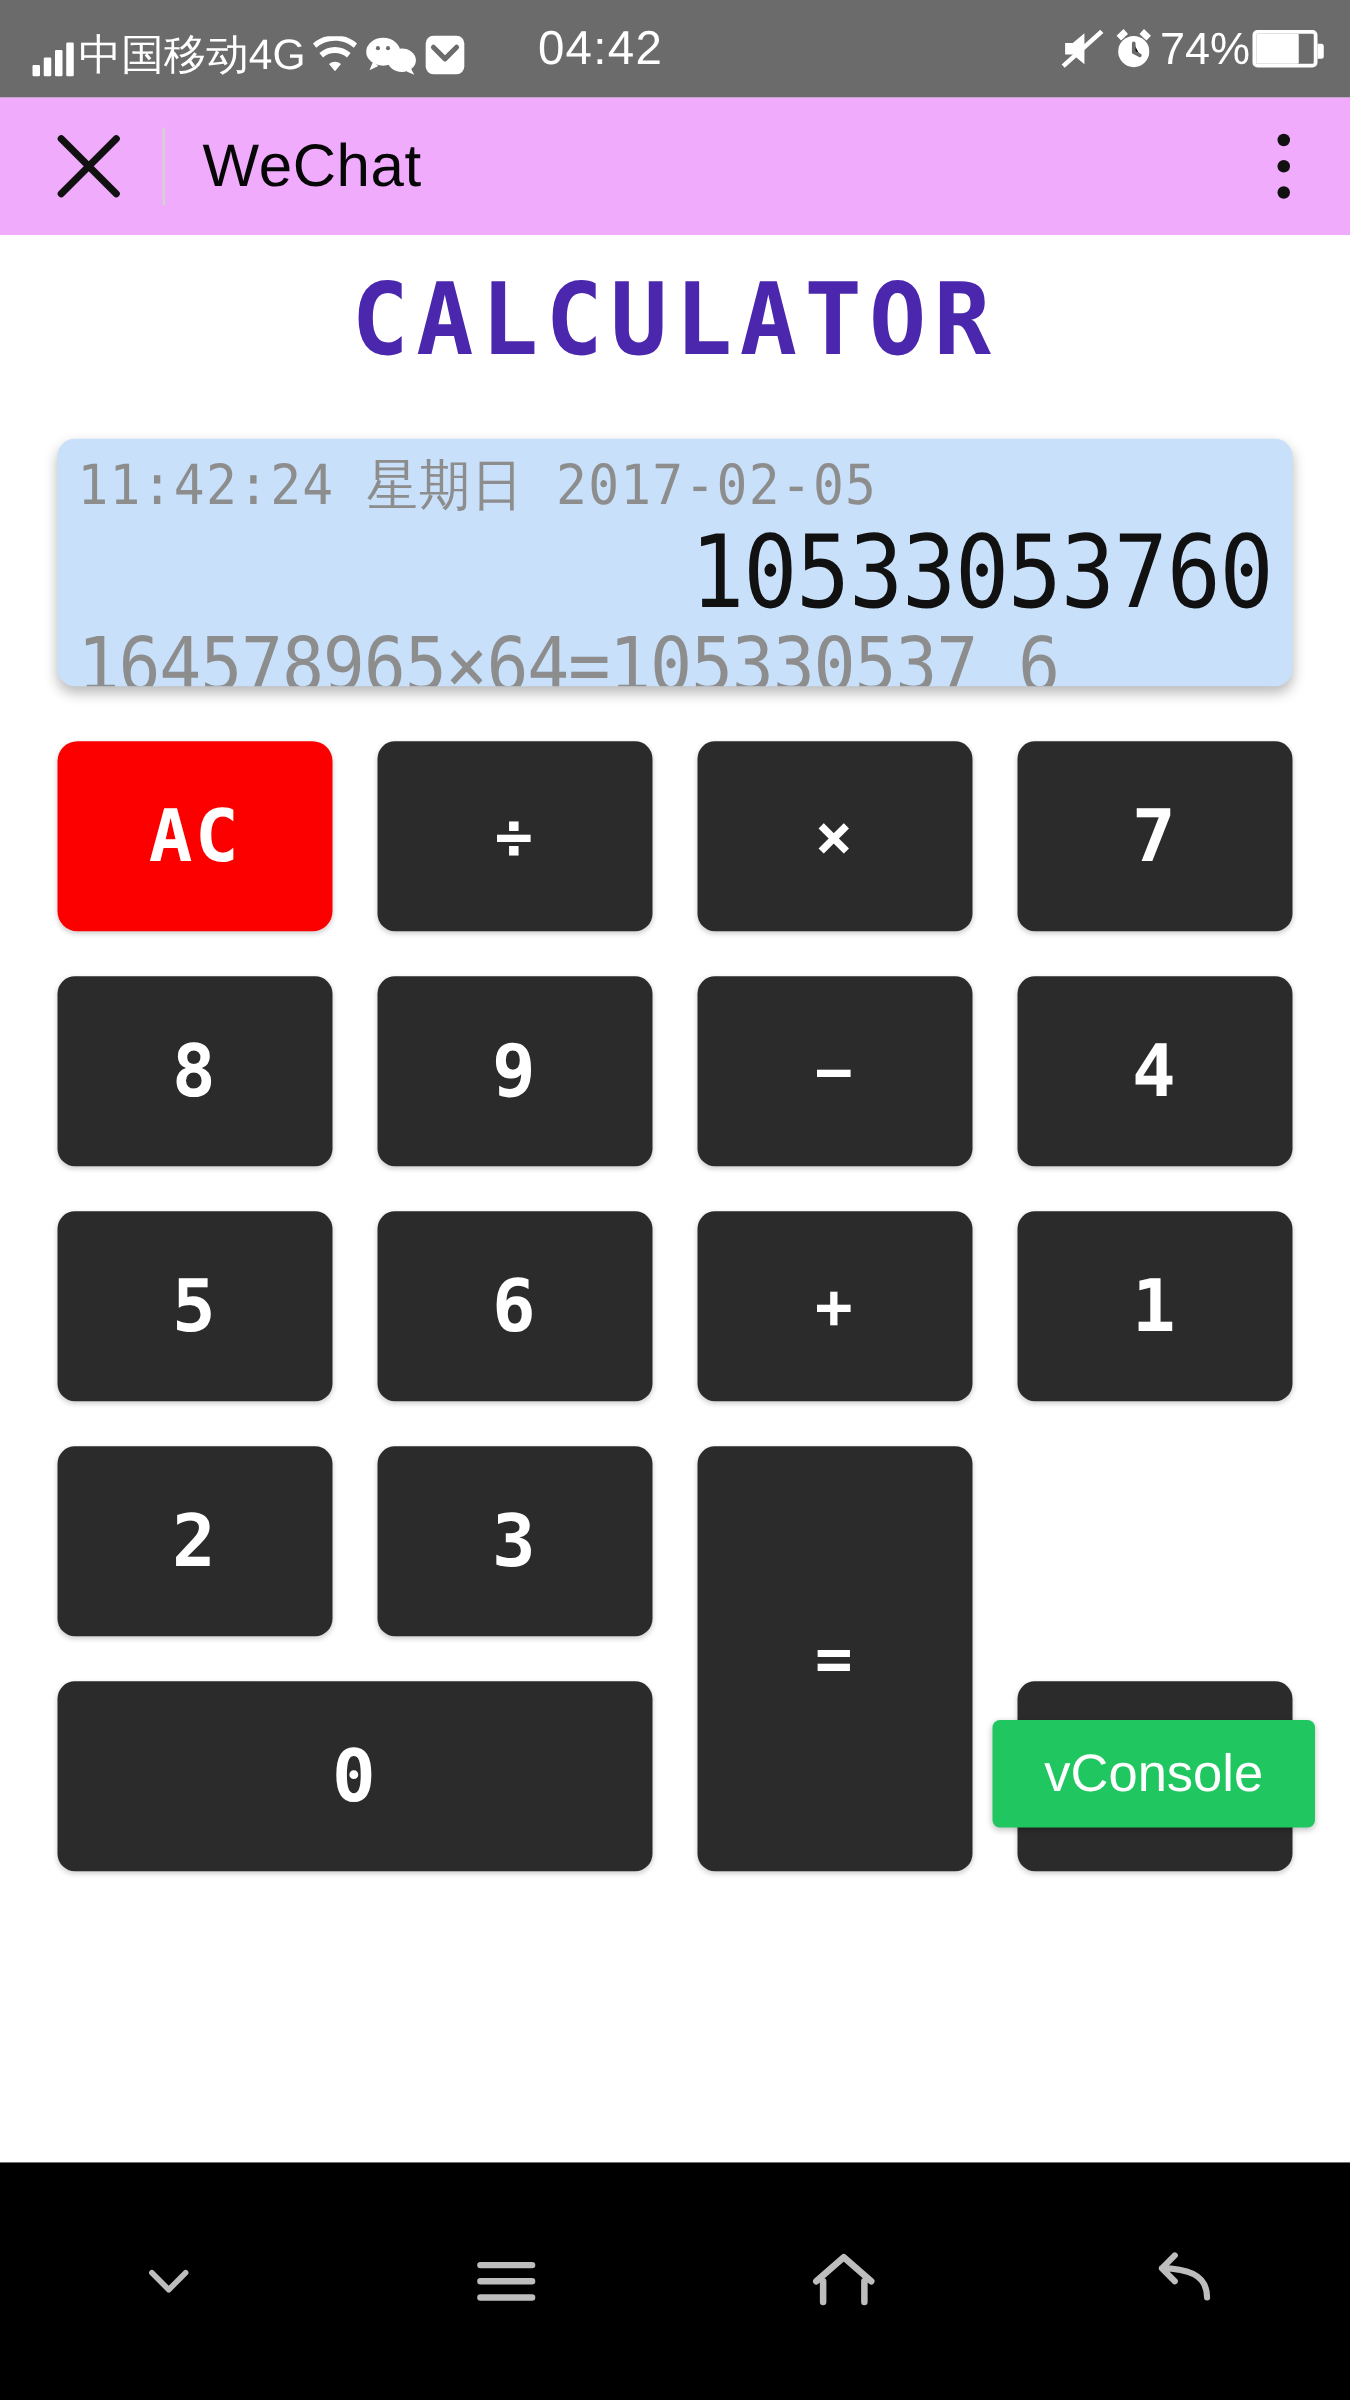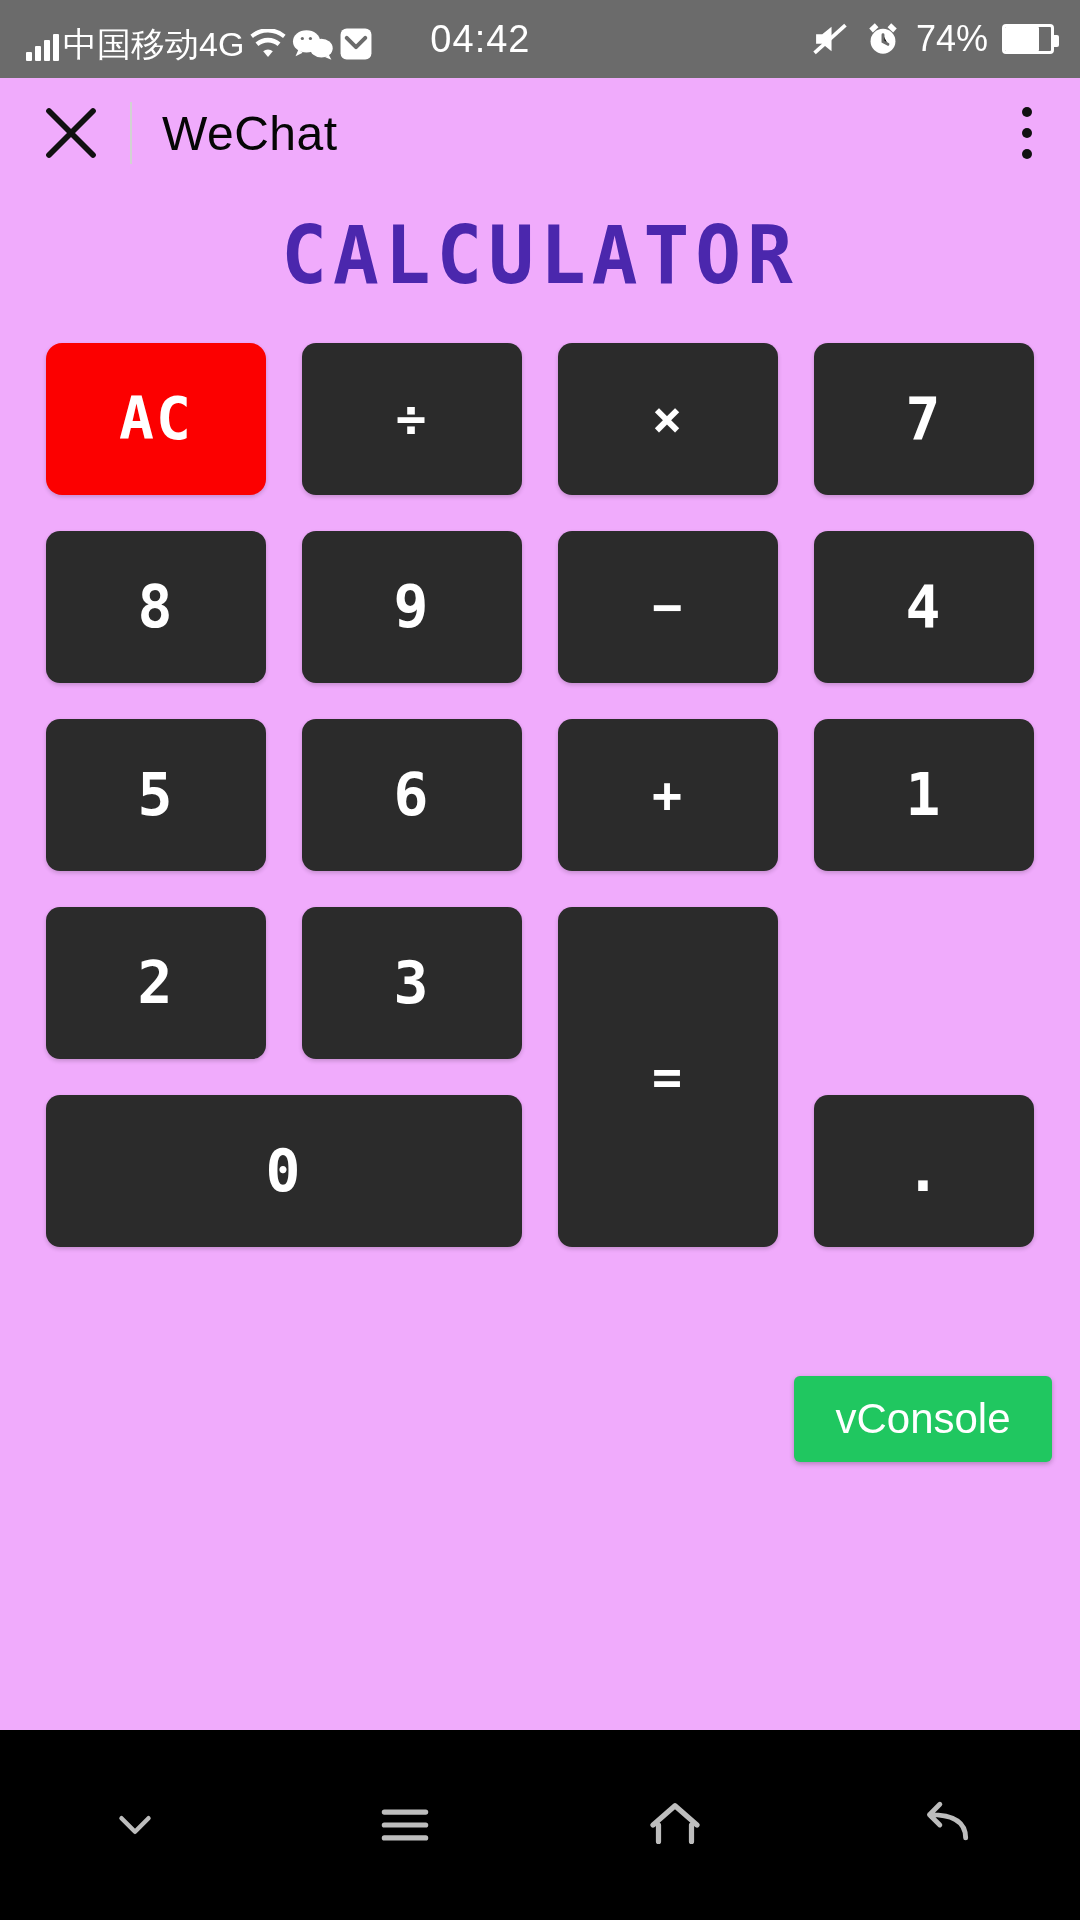--- a/index.html
+++ b/index.html
@@ -13,21 +13,21 @@
   
   .statusbar{
     height:78px;width:1080px;
     background:#6b6b6b;
     display:flex;align-items:center;
     color:#ffffff;
     box-sizing:border-box;
     padding:0 26px;
   }
   .sb-left{display:flex;align-items:flex-end;gap:4px;}
-  .sb-right{display:flex;align-items:center;gap:14px;margin-left:auto;}
+  .sb-right{display:flex;align-items:center;gap:2px;margin-left:auto;}
   .signal{display:flex;align-items:flex-end;gap:3px;height:30px;}
   .signal i{display:block;width:6px;background:#fff;border-radius:1px;}
   .signal i:nth-child(1){height:9px}
   .signal i:nth-child(2){height:15px}
   .signal i:nth-child(3){height:21px}
   .signal i:nth-child(4){height:27px}
   .carrier{font-size:34px;letter-spacing:0px;line-height:1;}
   .sb-time{font-size:38px;margin-left:52px;letter-spacing:1px;}
   .batt-pct{font-size:36px;letter-spacing:0px;}
   .batt{
@@ -55,21 +55,21 @@
   .nav-divider{
     width:2px;height:62px;background:#d2d2d2;margin-left:26px;margin-right:30px;
   }
   .nav-title{font-size:48px;color:#060606;letter-spacing:0.5px;}
   .nav-more{margin-left:auto;display:flex;flex-direction:column;gap:11px;align-items:center;cursor:pointer;padding:10px;}
   .nav-more i{width:10px;height:10px;border-radius:50%;background:#111;display:block;}
 
   
   .calc{
     position:absolute;left:0;top:188px;width:1080px;height:1542px;
-    background:#f0abfc;
+    background:#ffffff;
     box-sizing:border-box;
   }
   .calc-title{
     text-align:center;
     color:#4b27ad;
     font-family:"DejaVu Sans Mono", monospace;
     font-size:76px;
     font-weight:bold;
     letter-spacing:6px;
     padding-top:22px;
@@ -227,20 +227,25 @@
       <i></i>
       <i></i>
       <i></i>
     </div>
 </div>
 
 <div class="calc">
 
   <div class="calc-title lcd">CALCULATOR</div>
 
+  <div class="display">
+    <div class="lcd disp-datetime">11:42:24 星期日 2017-02-05</div>
+    <div class="lcd disp-main">10533053760</div>
+    <div class="lcd disp-expr">164578965×64=105330537 6</div>
+  </div>
 
   <div class="keypad">
     <div class="key red">AC</div>
     <div class="key op">÷</div>
     <div class="key op">×</div>
 
     <div class="key">7</div>
     <div class="key">8</div>
     <div class="key">9</div>
     <div class="key op">−</div>

